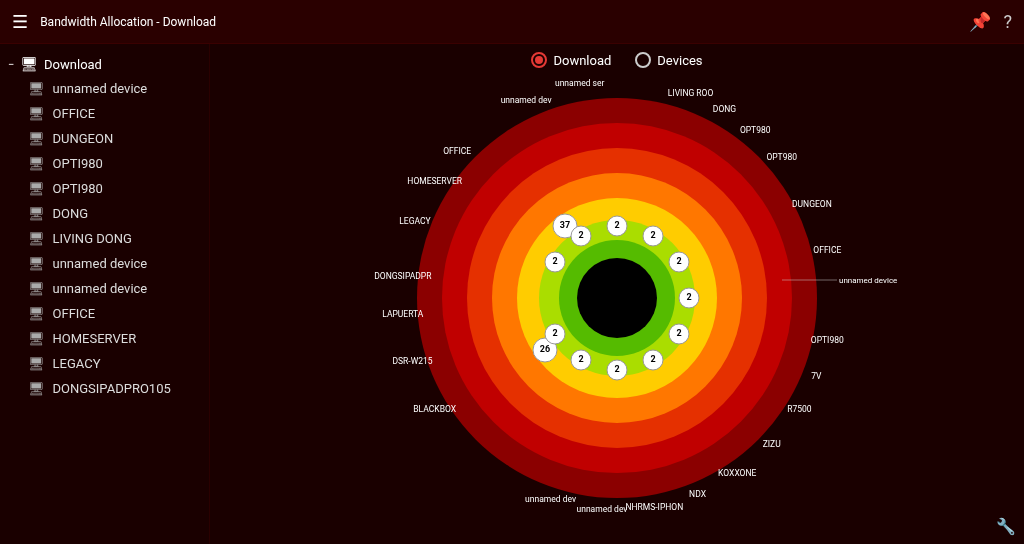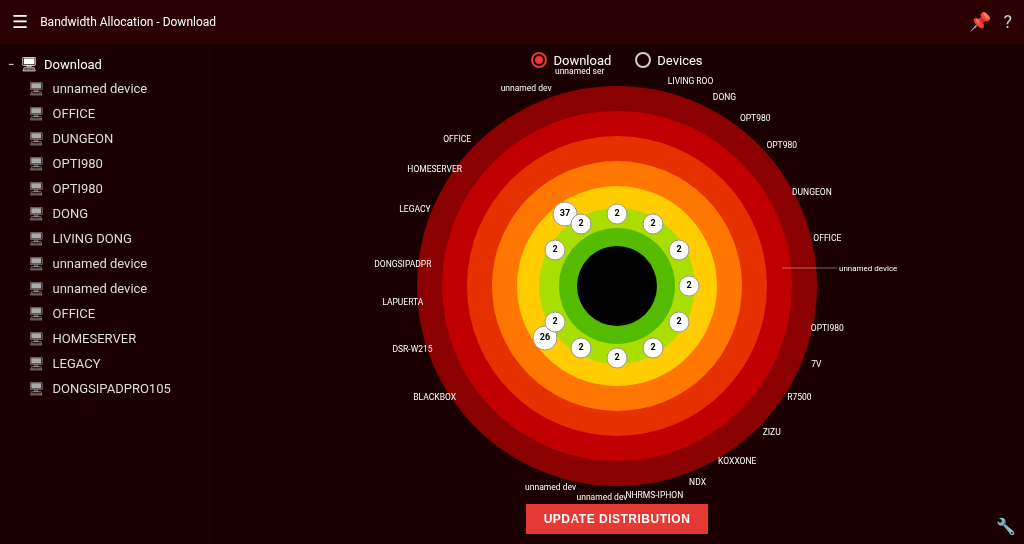--- a/index.html
+++ b/index.html
@@ -359,18 +359,17 @@
         <circle cx="-36" cy="-62" r="10" fill="white" stroke="#999" stroke-width="1"></circle>
         <text x="-36" y="-62" text-anchor="middle" dominant-baseline="middle" font-size="9" font-weight="bold" fill="#000">2</text>
 
         <circle cx="-62" cy="-36" r="10" fill="white" stroke="#999" stroke-width="1"></circle>
         <text x="-62" y="-36" text-anchor="middle" dominant-baseline="middle" font-size="9" font-weight="bold" fill="#000">2</text>
 
       </svg>
     </div>
 
     <div class="bottom-bar">
-      <button class="btn-update">UPDATE DISTRIBUTION</button>
     </div>
 
     <span class="bottom-right-icon">🔧</span>
   </div>
 </div>
 
 </body></html>

